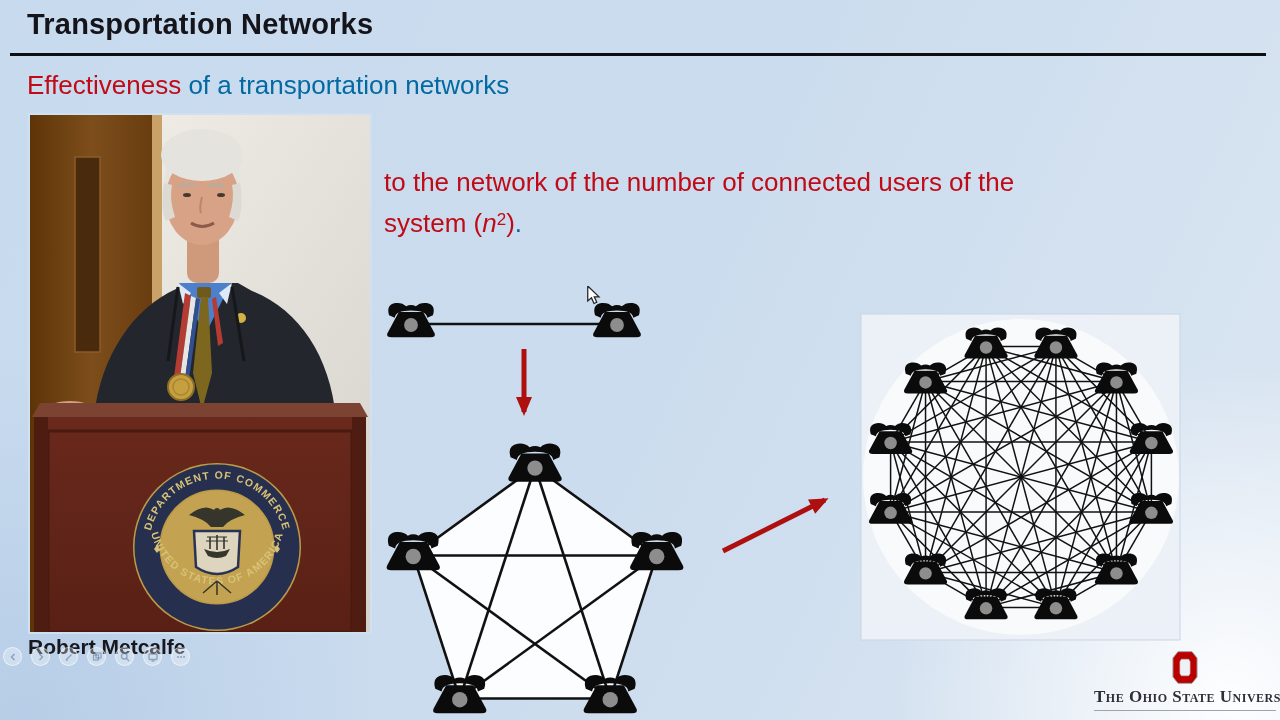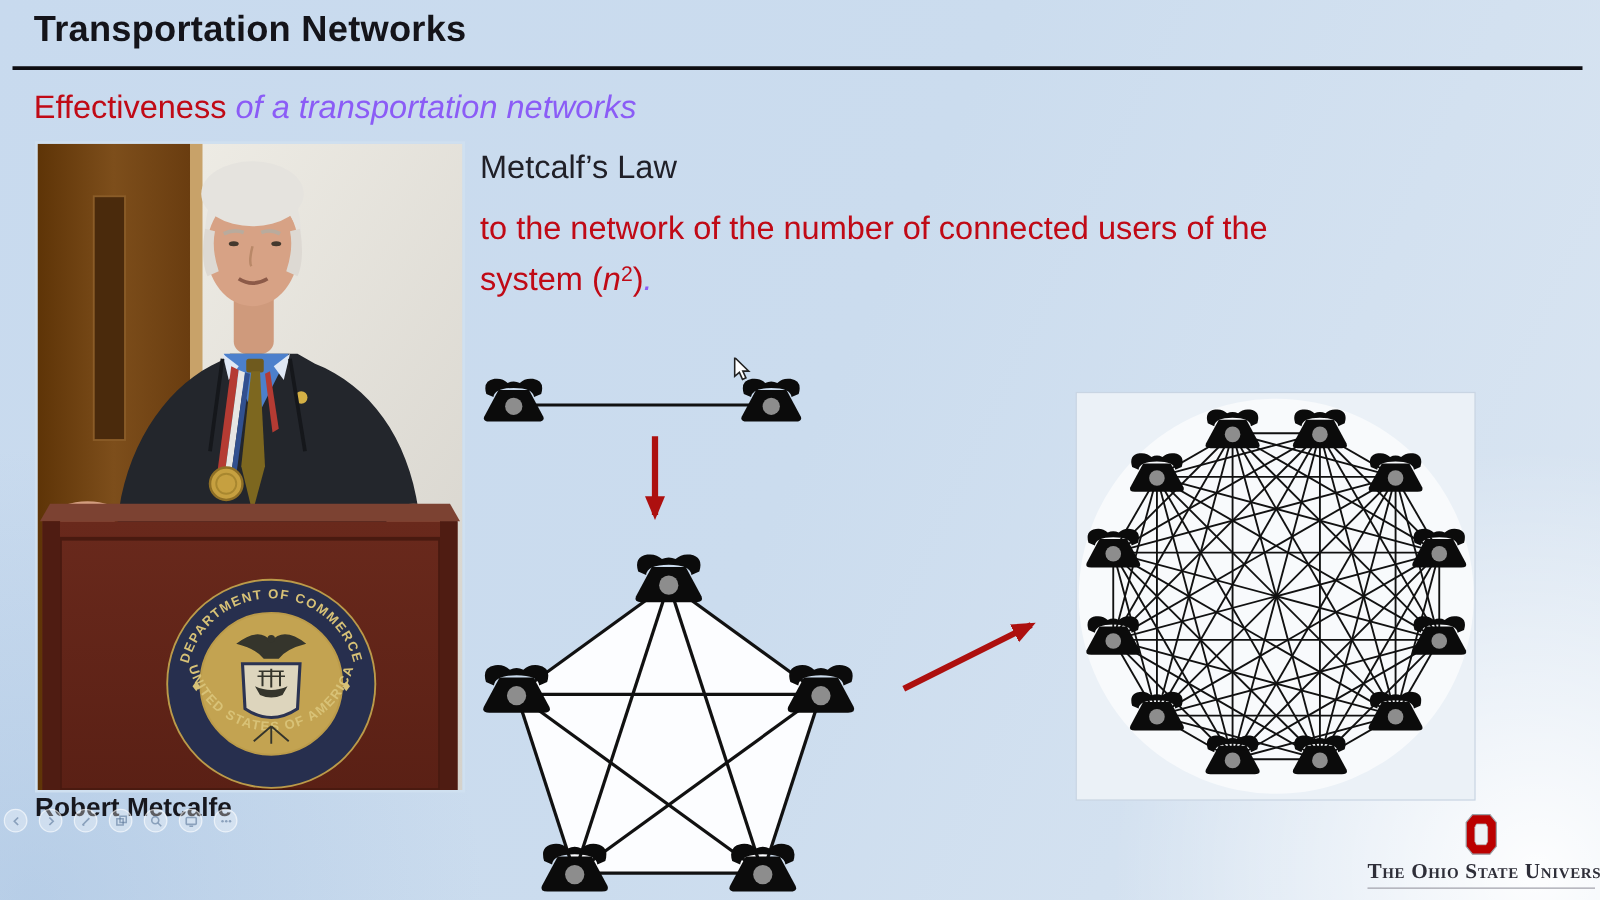--- a/index.html
+++ b/index.html
@@ -9,21 +9,21 @@
     background:
       radial-gradient(circle at 96% 97%, rgba(255,255,255,.95) 0%, rgba(255,255,255,0) 24%),
       radial-gradient(circle at 2% 100%, rgba(140,175,215,.30) 0%, rgba(140,175,215,0) 25%),
       linear-gradient(115deg,#c8daee 0%,#cbdcee 50%,#dbe6f2 100%);
   }
   .slide{position:relative;width:1280px;height:668px;}
   .page-title{position:absolute;left:27px;top:8px;margin:0;font-size:29px;font-weight:bold;color:#14141a;letter-spacing:.2px;}
   .title-rule{position:absolute;left:10px;top:53px;width:1256px;height:3px;background:#0e0e12;}
   .subtitle{position:absolute;left:27px;top:70px;margin:0;font-size:26px;color:#1a1a22;white-space:nowrap;}
   .c-red{color:var(--accent-red,#c00a16);margin-top:12px;}
-  .c-black{color:#8b5cf6;font-style:italic;}
+  .c-black{color:#0369a1;}
   .seg.i{font-style:italic;}
   .seg.sup{font-size:17px;vertical-align:7px;}
   .photo{position:absolute;left:28px;top:113px;width:340px;height:517px;margin:0;border:2px solid #cfe0f0;box-sizing:content-box;}
   .photo svg{display:block;width:340px;height:517px;}
   .caption{position:absolute;left:28px;top:635px;width:344px;text-align:left;font-weight:bold;font-size:21px;color:#17171d;}
   .law-heading{position:absolute;left:384px;top:118px;font-size:26px;color:#202028;}
   .body-text{position:absolute;left:384px;top:163px;width:870px;font-size:26px;line-height:38px;color:#1a1a22;}
   #net-svg{position:absolute;left:0;top:0;width:1280px;height:720px;pointer-events:none;}
   .cursor{position:absolute;left:586px;top:286px;width:16px;height:20px;}
   .osu{position:absolute;left:1094px;top:651px;width:182px;text-align:center;}
@@ -126,21 +126,20 @@
         <path d="M-23,-16 L23,-16 L21,20 Q0,34 -21,20 Z" fill="#ddd5bd" stroke="#2b3352" stroke-width="2.5"></path>
         <path d="M-13,2 Q0,8 13,2 L9,9 Q0,13 -9,9 Z" fill="#35352c"></path>
         <path d="M-7,2 L-7,-10 M0,3 L0,-12 M7,2 L7,-10" stroke="#35352c" stroke-width="1.6" fill="none"></path>
         <path d="M-11,-6 L11,-6 M-10,-10 L10,-10" stroke="#35352c" stroke-width="1.2" fill="none"></path>
         <path d="M0,34 L-14,46 M0,34 L0,48 M0,34 L14,46" stroke="#35352c" stroke-width="1.5" fill="none"></path>
       </g>
     </svg>
   </figure>
   <div class="caption">Robert Metcalfe</div>
 
-  <div class="law-heading">Metcalf’s Law</div>
   <div class="body-text" id="body-text">
       <div><span class="seg c-red">to the network of the number of connected users of the</span></div>
       <div><span class="seg c-red">system (</span><span class="seg c-red i">n</span><span class="seg c-red sup">2</span><span class="seg c-red">)</span><span class="seg c-black">.</span></div>
     </div>
 
   <svg id="net-svg" viewBox="0 0 1280 720">
     <defs>
       <symbol id="phone" viewBox="0 0 64 48">
         <path d="M5 19 Q1 6 13 4 Q21 3 26 8 Q32 5 38 8 Q43 3 51 4 Q63 6 59 19 L52 22 Q51 13 32 13 Q13 13 12 22 Z" fill="#0b0b0b"></path>
         <path d="M17 15 L47 15 L61 41 Q63 46 56 46 L8 46 Q1 46 3 41 Z" fill="#0b0b0b"></path>

